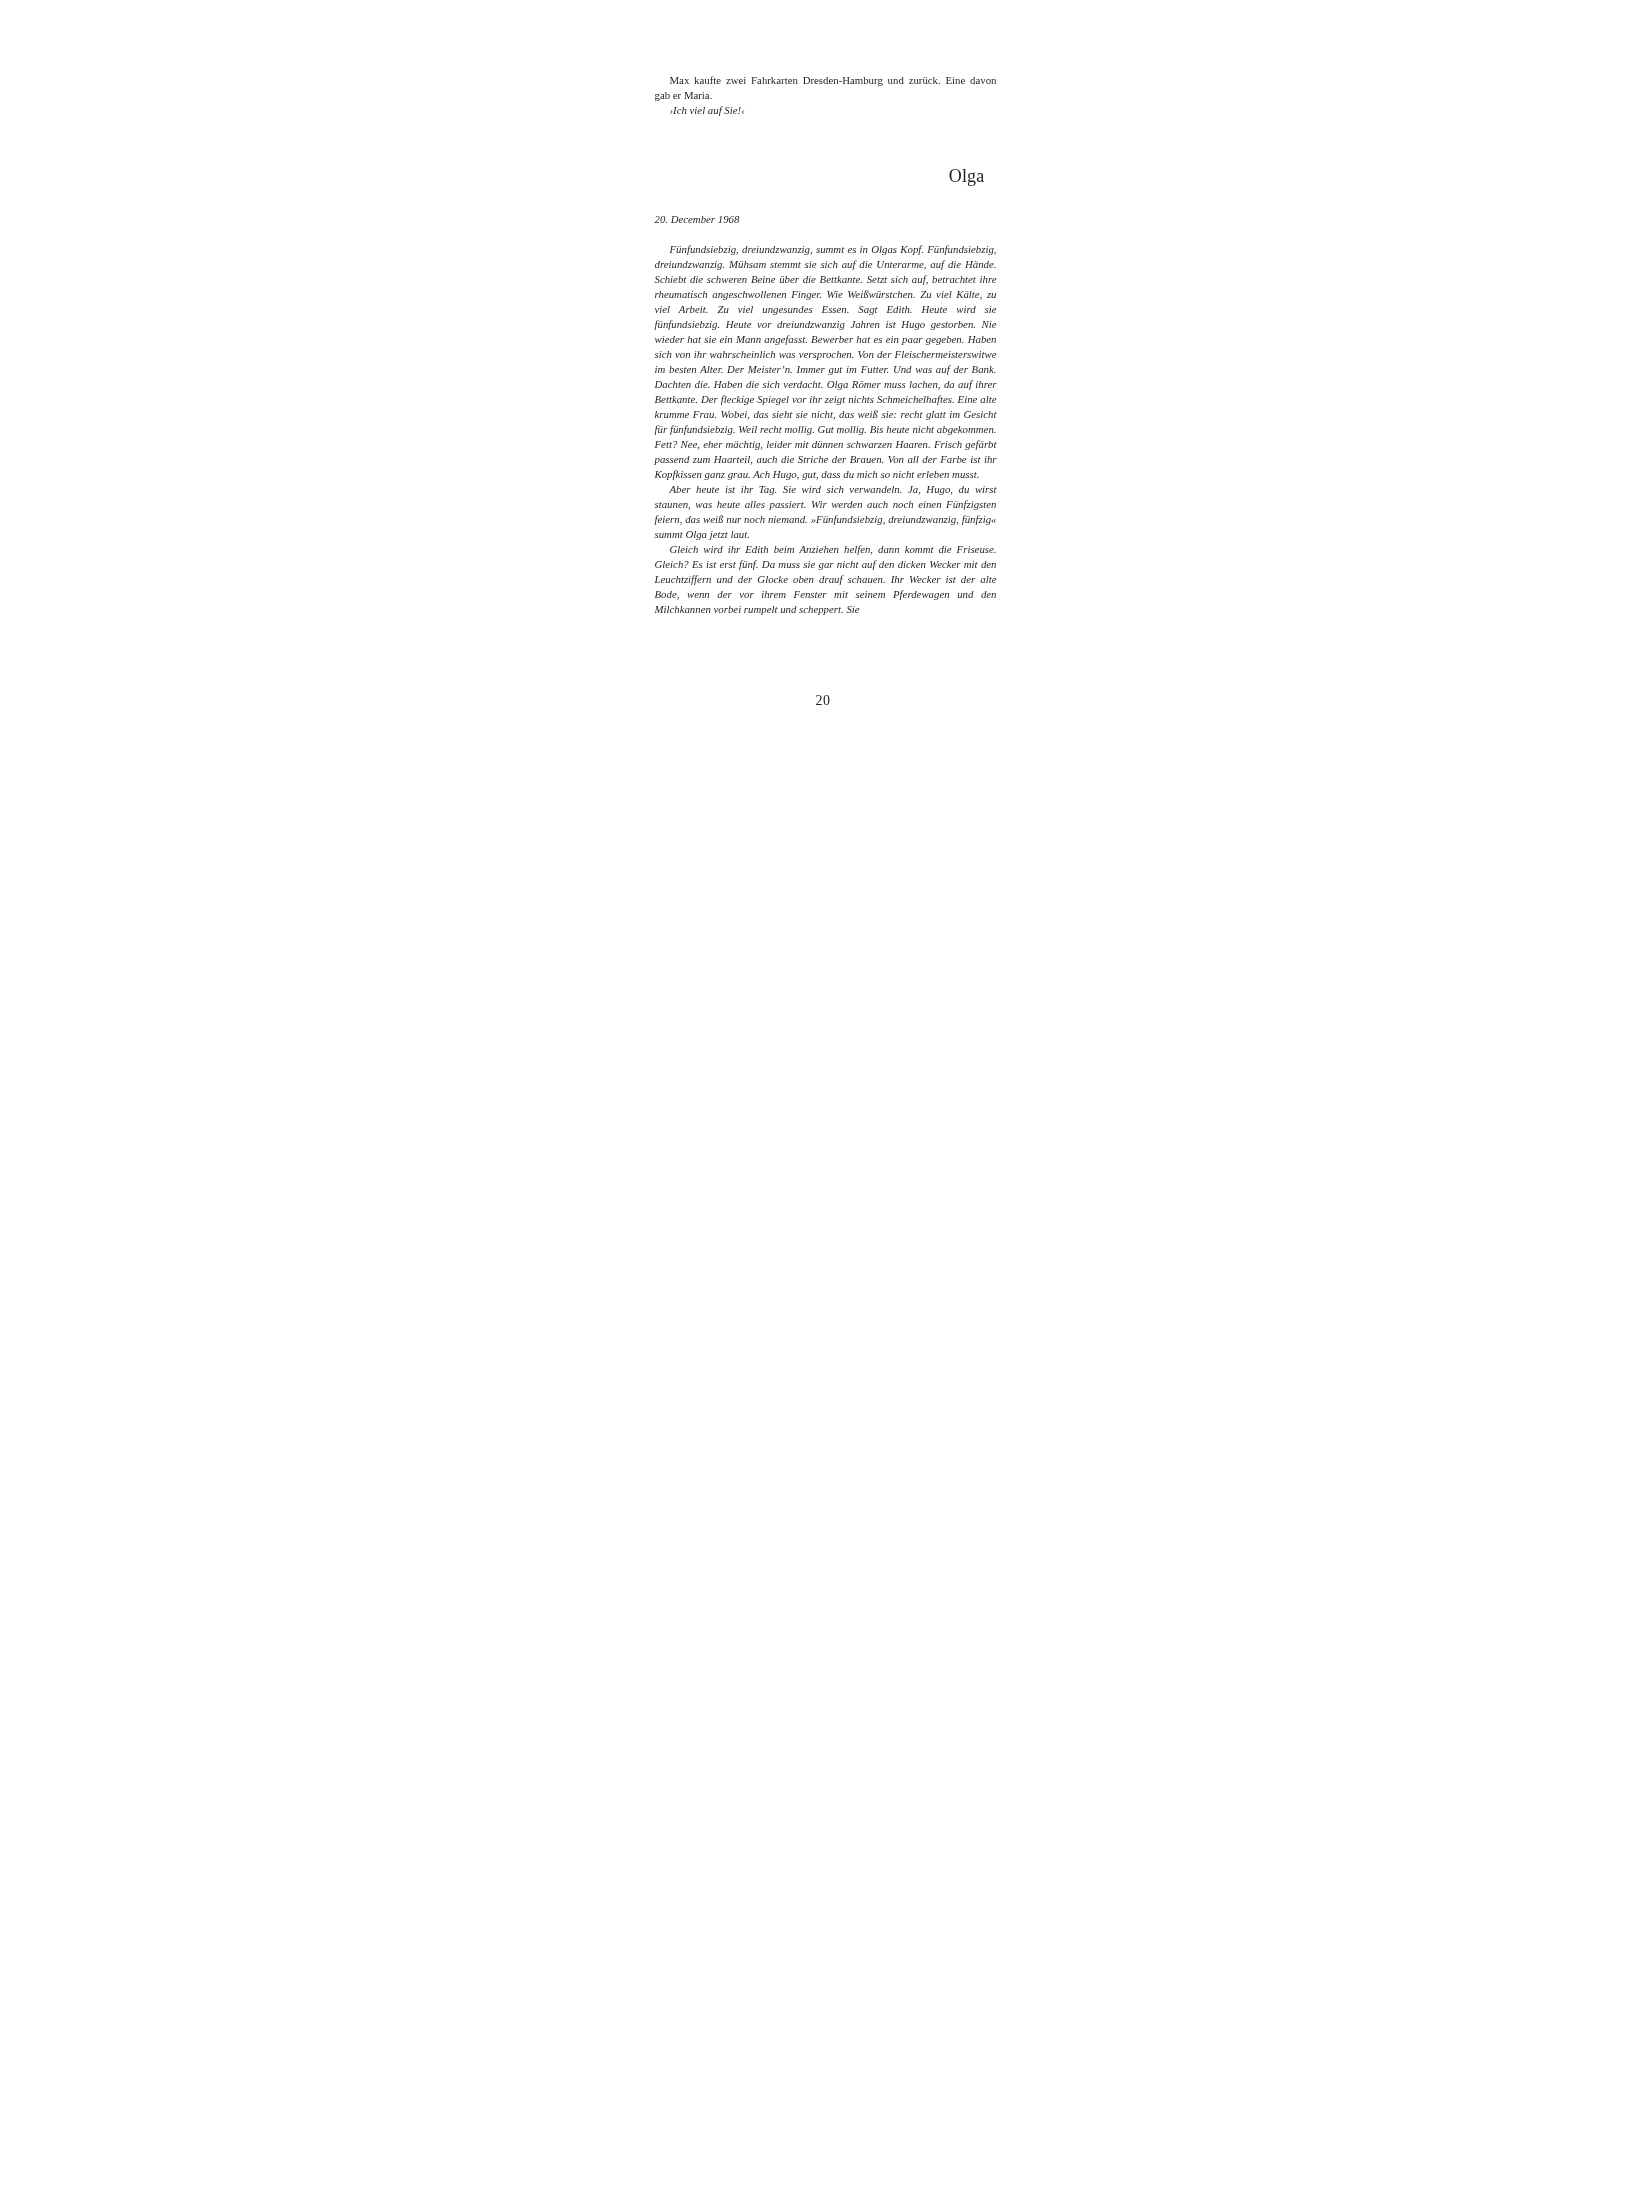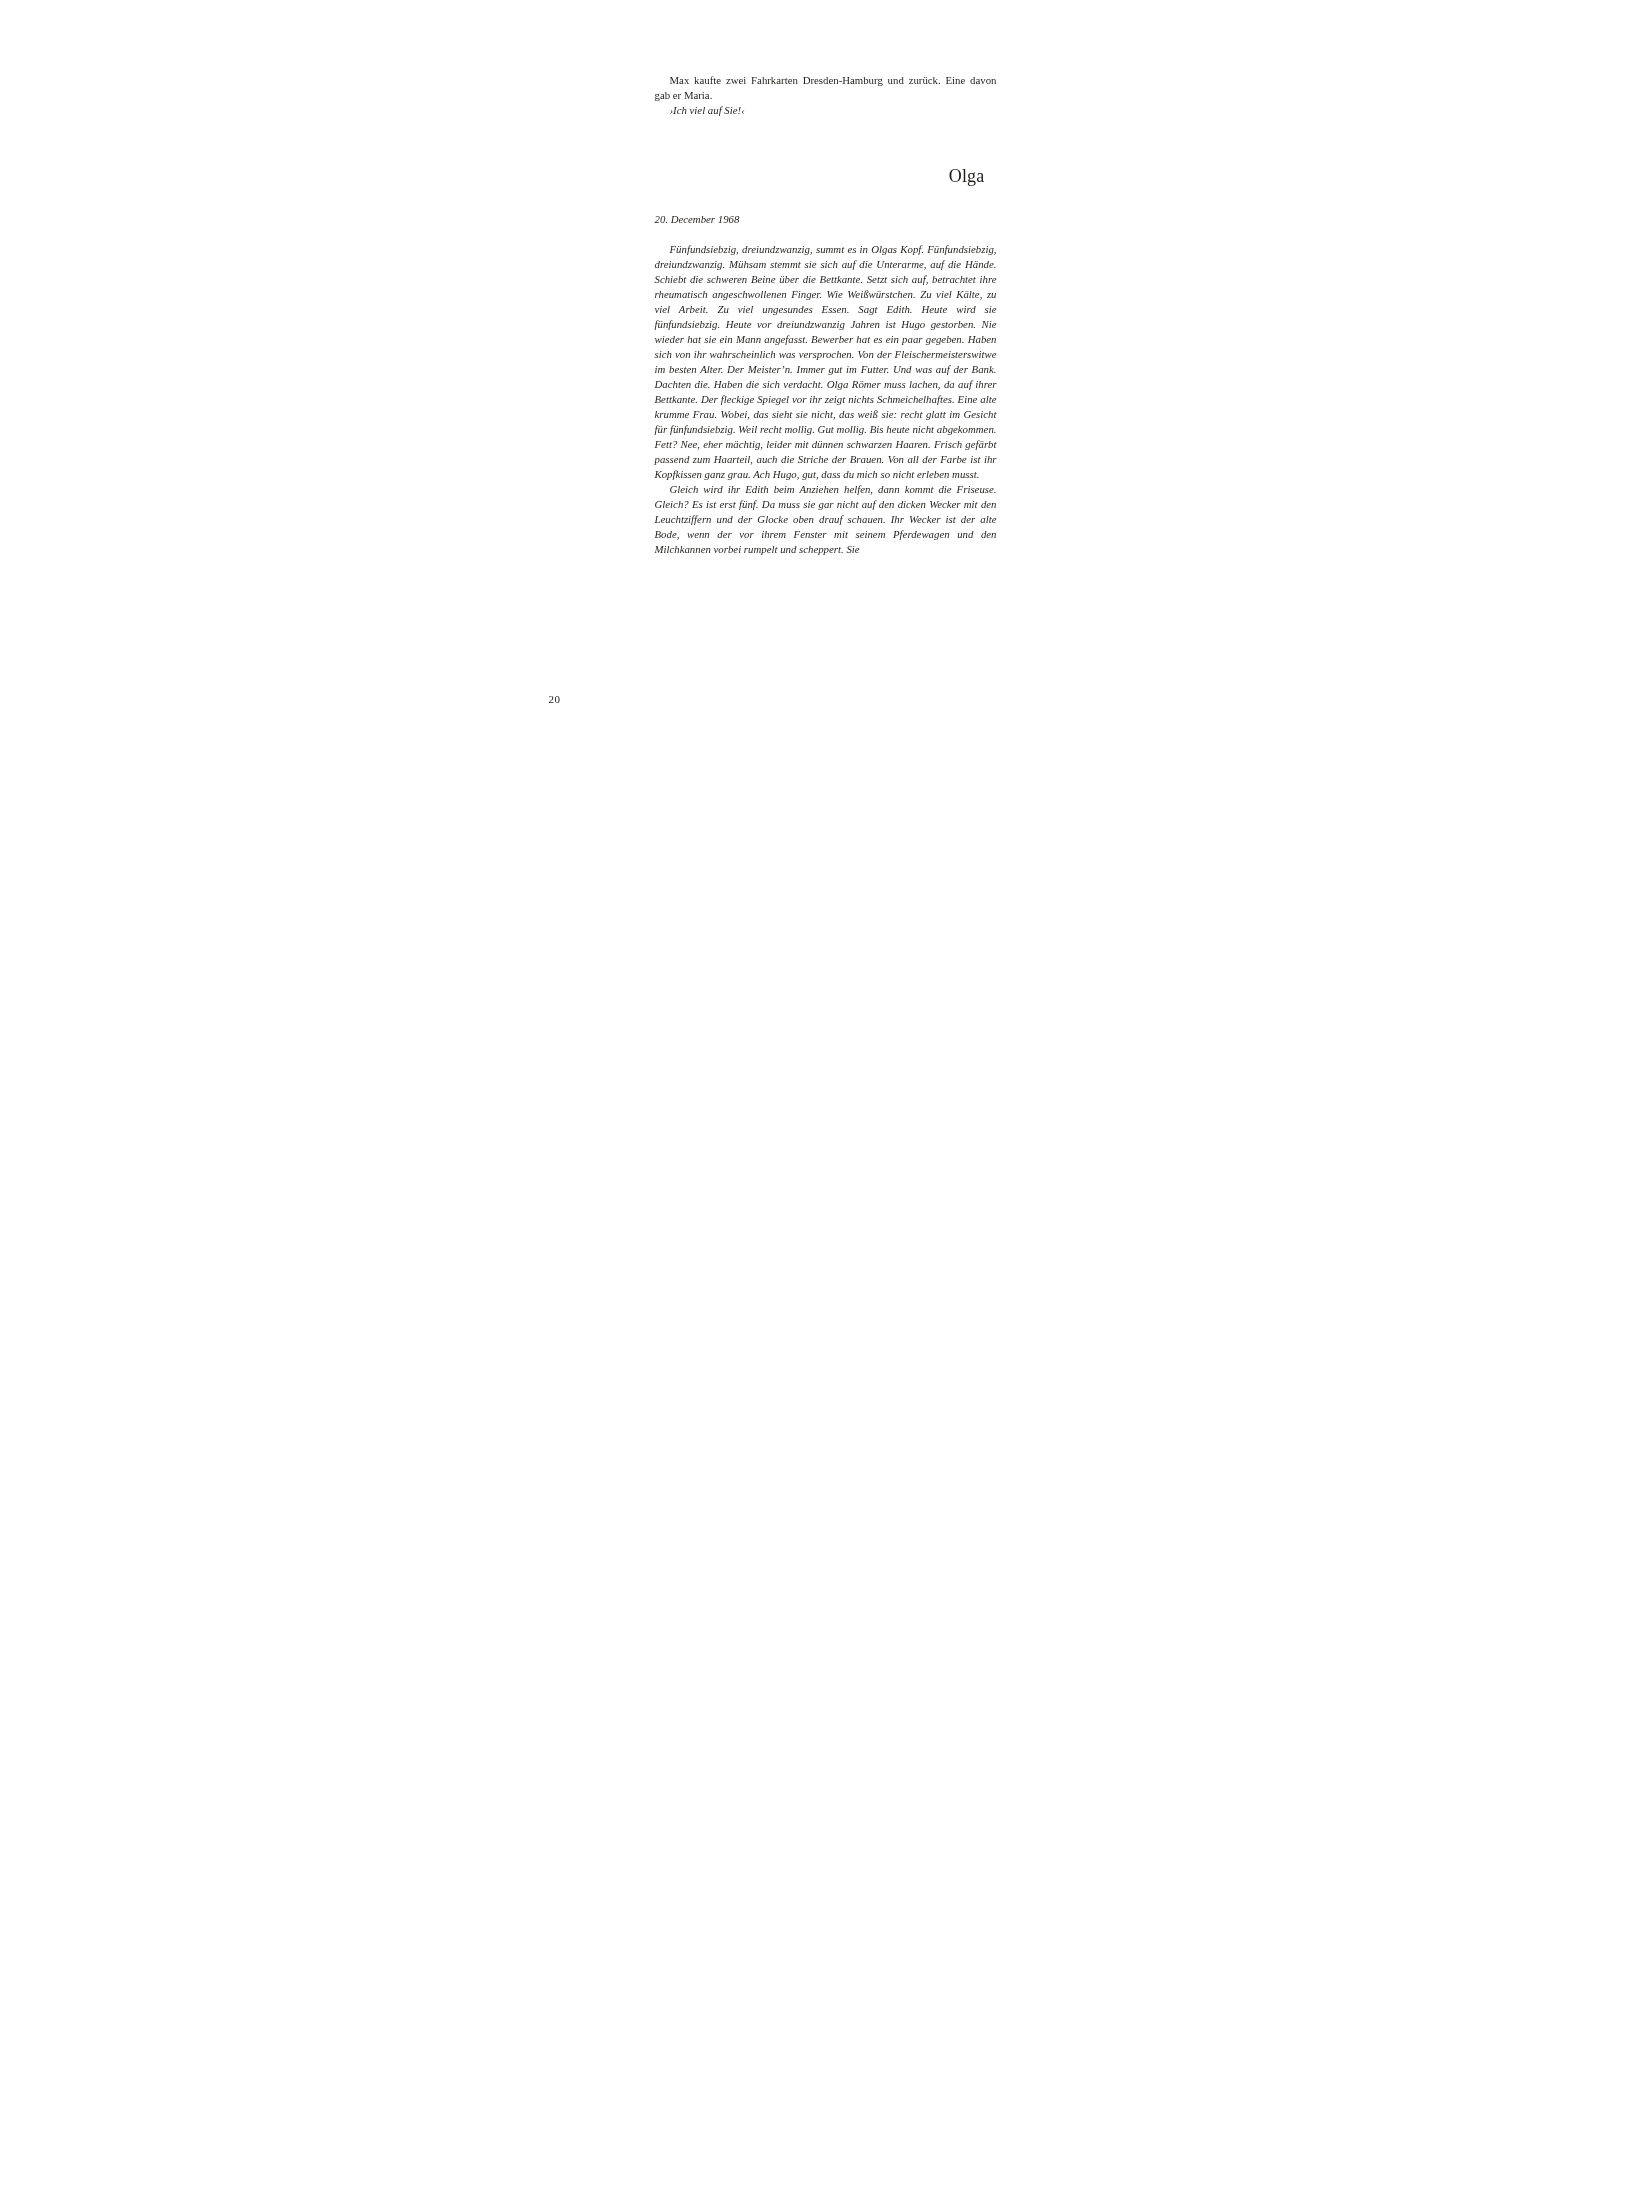--- a/index.html
+++ b/index.html
@@ -61,42 +61,43 @@
     font-size: 10.8px;
   }
   .body-start {
     margin-top: 15px;
   }
   .page-number {
     position: absolute;
     left: 0;
     width: 100%;
     top: 693px;
-    text-align: left;
-    font-size: 11px;
+    text-align: center;
+    font-size: 14px;
     font-style: normal;
     letter-spacing: 0.4px;
   }
 </style>
 </head>
 <body>
 
 <div class="book-page">
   <div class="text-block">
 
     <p class="roman indent">Max kaufte zwei Fahrkarten Dresden-Hamburg und zurück. Eine davon gab er Maria.</p>
 
     <p class="intro-quote">›Ich viel auf Sie!‹</p>
 
     <h1 class="chapter-title">Olga</h1>
 
     <p class="chapter-date">20. December 1968</p>
 
     <p class="italic indent body-start">Fünfundsiebzig, dreiundzwanzig, summt es in Olgas Kopf. Fünfundsiebzig, dreiundzwanzig. Mühsam stemmt sie sich auf die Unterarme, auf die Hände. Schiebt die schweren Beine über die Bettkante. Setzt sich auf, betrachtet ihre rheumatisch angeschwollenen Finger. Wie Weißwürstchen. Zu viel Kälte, zu viel Arbeit. Zu viel ungesundes Essen. Sagt Edith. Heute wird sie fünfundsiebzig. Heute vor dreiundzwanzig Jahren ist Hugo gestorben. Nie wieder hat sie ein Mann angefasst. Bewerber hat es ein paar gegeben. Haben sich von ihr wahrscheinlich was versprochen. Von der Fleischermeisterswitwe im besten Alter. Der Meister’n. Immer gut im Futter. Und was auf der Bank. Dachten die. Haben die sich verdacht. Olga Römer muss lachen, da auf ihrer Bettkante. Der fleckige Spiegel vor ihr zeigt nichts Schmeichelhaftes. Eine alte krumme Frau. Wobei, das sieht sie nicht, das weiß sie: recht glatt im Gesicht für fünfundsiebzig. Weil recht mollig. Gut mollig. Bis heute nicht abgekommen. Fett? Nee, eher mächtig, leider mit dünnen schwarzen Haaren. Frisch gefärbt passend zum Haarteil, auch die Striche der Brauen. Von all der Farbe ist ihr Kopfkissen ganz grau. Ach Hugo, gut, dass du mich so nicht erleben musst.</p>
 
+    <p class="italic indent">Aber heute ist ihr Tag. Sie wird sich verwandeln. Ja, Hugo, du wirst staunen, was heute alles passiert. Wir werden auch noch einen Fünfzigsten feiern, das weiß nur noch niemand. »Fünfundsiebzig, dreiundzwanzig, fünfzig« summt Olga jetzt laut.</p>
 
     <p class="italic indent">Gleich wird ihr Edith beim Anziehen helfen, dann kommt die Friseuse. Gleich? Es ist erst fünf. Da muss sie gar nicht auf den dicken Wecker mit den Leuchtziffern und der Glocke oben drauf schauen. Ihr Wecker ist der alte Bode, wenn der vor ihrem Fenster mit seinem Pferdewagen und den Milchkannen vorbei rumpelt und scheppert. Sie</p>
 
   </div>
 
   <div class="page-number">20</div>
 </div>
 
 
 </body></html>

